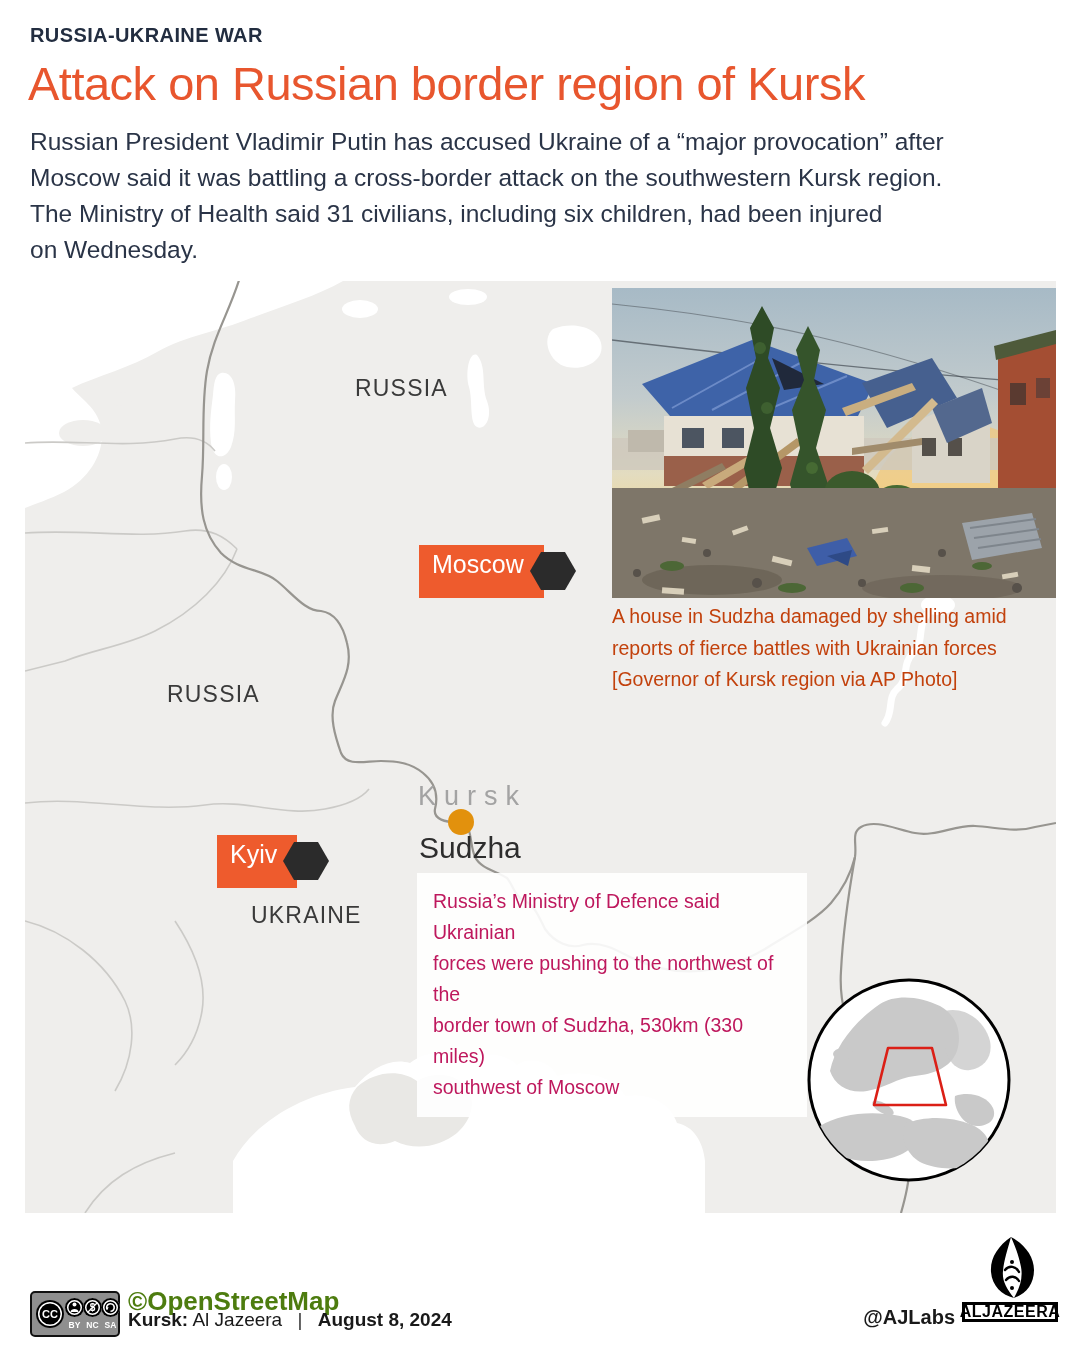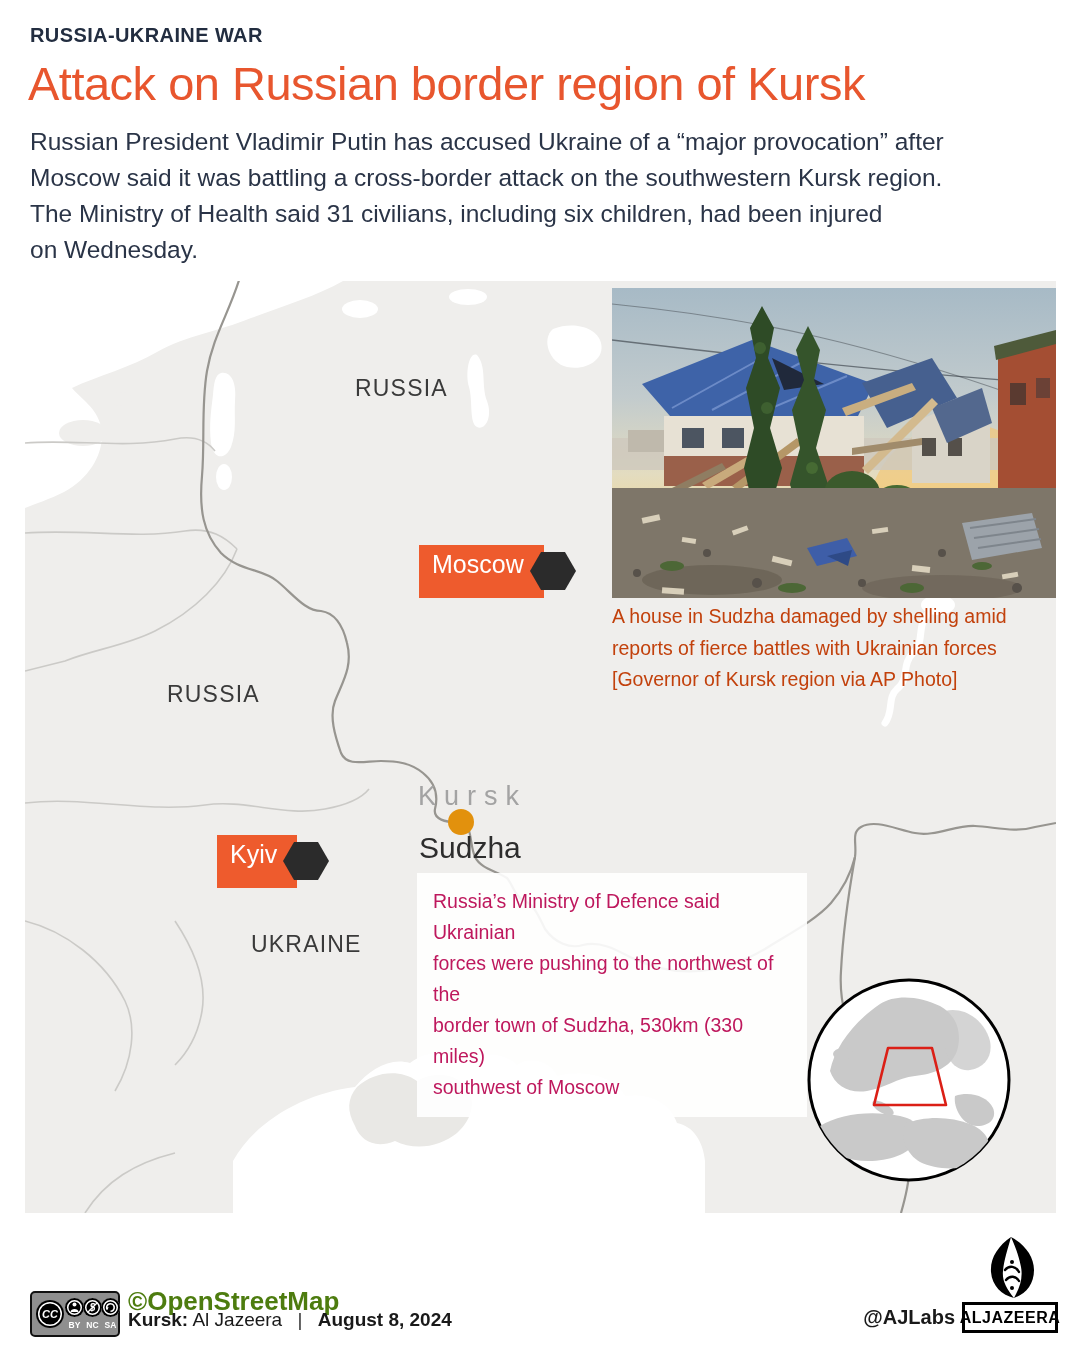--- a/index.html
+++ b/index.html
@@ -30,32 +30,32 @@
   .annotation{position:absolute;left:392px;top:592px;width:358px;background:rgba(255,255,255,.9);
               padding:13px 16px 14px 16px;font-size:19.5px;line-height:31px;color:#be185d;}
   .caption{position:absolute;left:587px;top:320px;width:430px;font-size:19.5px;
            line-height:31.5px;color:#c2410c;}
   .photo{position:absolute;left:587px;top:7px;width:444px;height:310px;}
   .globe{position:absolute;left:780px;top:695px;width:208px;height:208px;}
   
   .cc-badge{position:absolute;left:30px;top:1291px;width:90px;height:46px;background:#8F8F8F;
             border:2px solid #111;border-radius:5px;box-sizing:border-box;}
   .cc-circle{position:absolute;border-radius:50%;background:#000;display:flex;
-             align-items:center;justify-content:center;box-shadow:inset 0 0 0 2px #000, inset 0 0 0 3.5px #fff;font-style:italic;}
+             align-items:center;justify-content:center;box-shadow:inset 0 0 0 2px #000, inset 0 0 0 3.5px #fff;}
   .cc-main{left:4px;top:7px;width:28px;height:28px;color:#fff;font-size:11px;font-weight:800;}
   .cc-sm{width:19px;height:19px;top:5px;color:#fff;font-size:10px;font-weight:800;}
   .cc-lbl{position:absolute;top:27px;width:19px;text-align:center;color:#fff;font-size:8.5px;
           font-weight:800;}
   .osm{position:absolute;left:128px;top:1286px;font-size:26px;font-weight:700;color:#4d7c0f;}
   .srcline{position:absolute;left:128px;top:1309px;font-size:19px;color:#191919;}
   .srcline .b{font-weight:700;}
   .srcline .sep{margin:0 10px;color:#333;}
   .ajlabs{position:absolute;left:855px;top:1306px;width:100px;text-align:right;font-size:20px;
           font-weight:700;color:#191919;}
-  .ajbox{position:absolute;left:962px;top:1302px;width:96px;height:31px;border:3px solid #000;
+  .ajbox{position:absolute;left:962px;top:1302px;width:96px;height:20px;border:3px solid #000;
          box-sizing:border-box;display:flex;align-items:center;justify-content:center;
          font-size:16px;font-weight:800;letter-spacing:.5px;color:#000;}
   .flame{position:absolute;left:983px;top:1236px;}
 </style>
 </head>
 <body>
 
 <div class="page">
 
   <div class="kicker">RUSSIA-UKRAINE WAR</div>
@@ -196,21 +196,21 @@
           <ellipse cx="60" cy="278" rx="12" ry="5"></ellipse>
             <ellipse cx="180" cy="300" rx="14" ry="5"></ellipse>
           <ellipse cx="300" cy="300" rx="12" ry="5"></ellipse>
             <ellipse cx="370" cy="278" rx="10" ry="4"></ellipse>
         </g>
       </g>
     </svg>
 
     <div class="country-label" style="left:330px;top:94px;">RUSSIA</div>
     <div class="country-label" style="left:142px;top:400px;">RUSSIA</div>
-    <div class="country-label" style="left:226px;top:621px;margin-top:29px;">UKRAINE</div>
+    <div class="country-label" style="left:226px;top:621px;">UKRAINE</div>
     <div class="region-label">Kursk</div>
     <div class="city-dot"></div>
     <div class="city-label">Sudzha</div>
 
     <div class="marker" style="left:394px;top:270px;">
       <div class="box">Moscow</div>
       <svg width="46" height="40" viewBox="0 0 46 40">
         <polygon points="0,20 11,1 35,1 46,20 35,39 11,39" fill="#2B2B2B"></polygon>
       </svg>
     </div>

